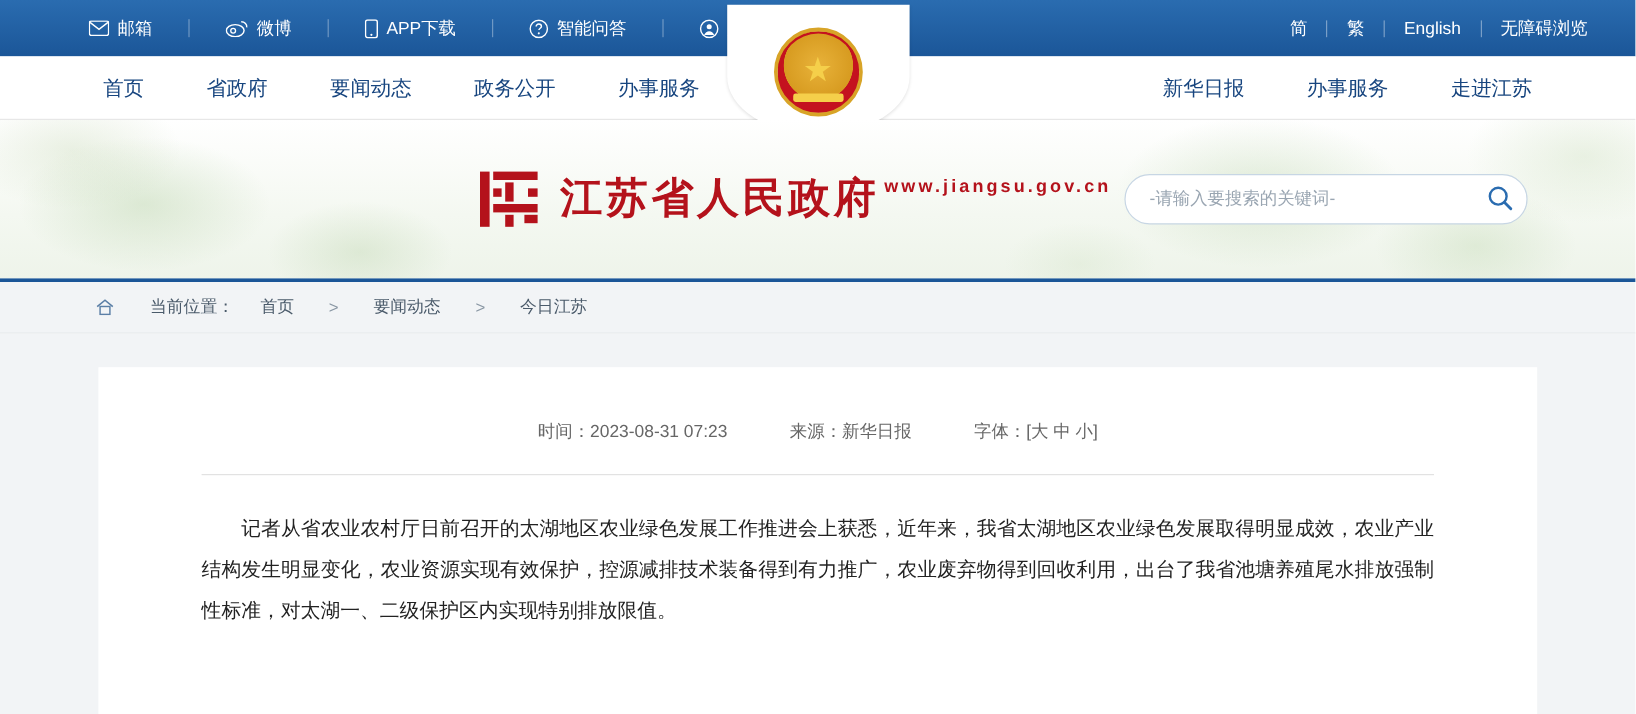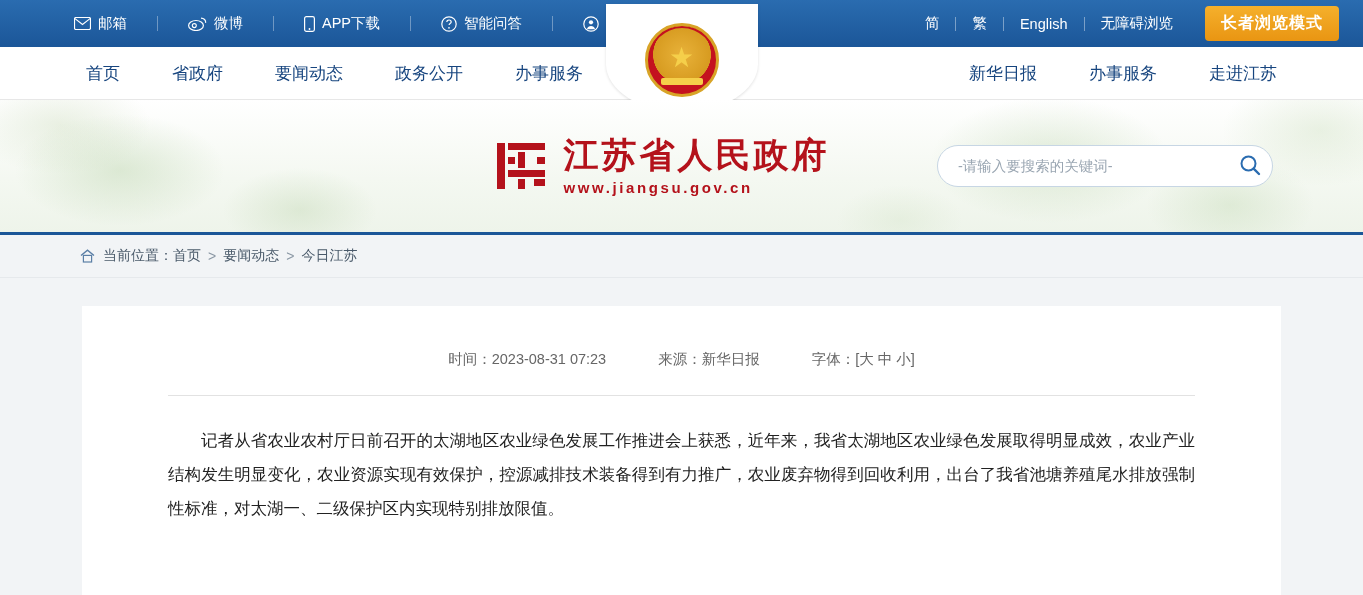--- a/index.html
+++ b/index.html
@@ -143,21 +143,21 @@
   .logo-block {
     display: flex; align-items: center; gap: 16px;
     position: relative; z-index: 2;
     margin-left: -40px;
   }
   .logo-mark {
     width: 54px; height: 54px;
     position: relative;
   }
   .logo-mark svg { display: block; }
-  .logo-texts { display: flex; flex-direction: column; gap: 4px; }
+  .logo-texts { display: flex; flex-direction: row; gap: 4px; }
   .logo-title {
     font-family: "DejaVu Serif", serif;
     font-size: 35px;
     font-weight: bold;
     color: #b4121b;
     letter-spacing: 3px;
     line-height: 1.1;
   }
   .logo-url {
     font-size: 15px;
@@ -197,20 +197,21 @@
 
   
   .crumb-bar {
     height: 43px;
     background: #f2f4f6;
     display: flex; align-items: center;
     padding: 0 80px;
     font-size: 14px;
     color: #4a5a6a;
     border-bottom: 1px solid #e6e9ec;
+    gap: 22px;
   }
   .crumb-home { margin-right: 8px; color: #5b7fa6; display: inline-flex; }
   .crumb-label { color: #4a5a6a; }
   .crumb-link { color: #4a5a6a; cursor: pointer; }
   .crumb-sep { margin: 0 7px; color: #8a97a4; }
 
   
   .page-body {
     background: #f2f4f6;
     height: 317px;
@@ -317,21 +318,20 @@
   </div>
 
   <div class="topbar-right">
     <span class="tr-link">简</span>
     <span class="tr-sep"></span>
     <span class="tr-link">繁</span>
     <span class="tr-sep"></span>
     <span class="tr-link">English</span>
     <span class="tr-sep"></span>
     <span class="tr-link">无障碍浏览</span>
-    <div class="elder-btn">长者浏览模式</div>
   </div>
 </div>
 
 <div class="navbar">
   <div class="nav-left">
     <div class="nav-item">首页</div>
     <div class="nav-item">省政府</div>
     <div class="nav-item">要闻动态</div>
     <div class="nav-item">政务公开</div>
     <div class="nav-item">办事服务</div>

